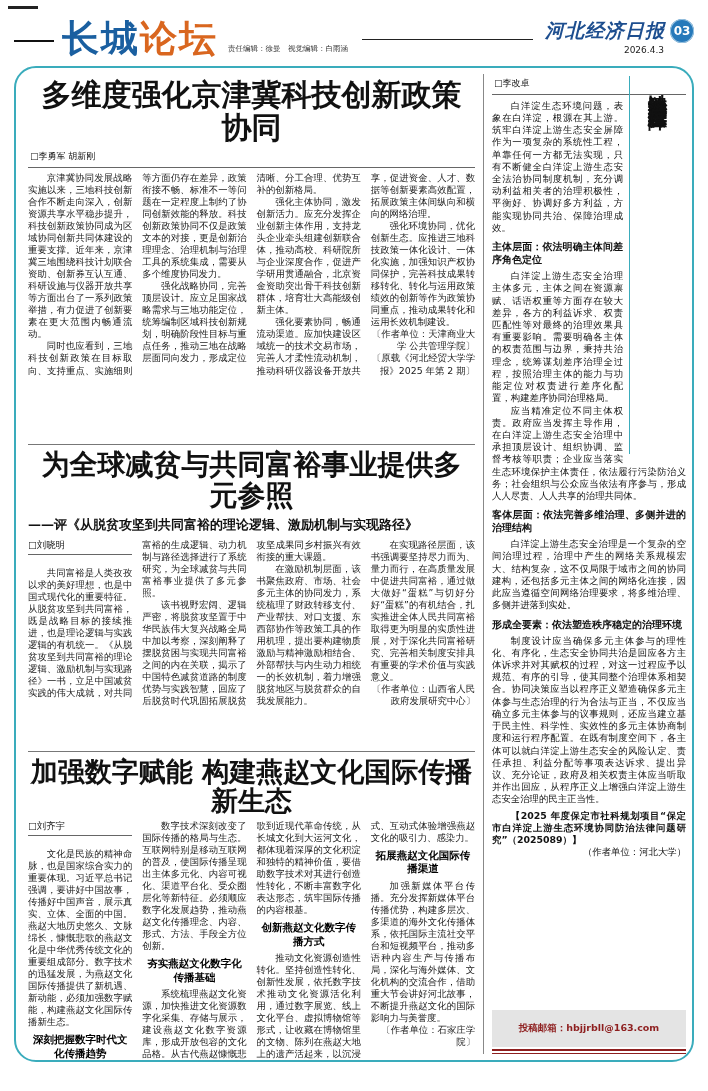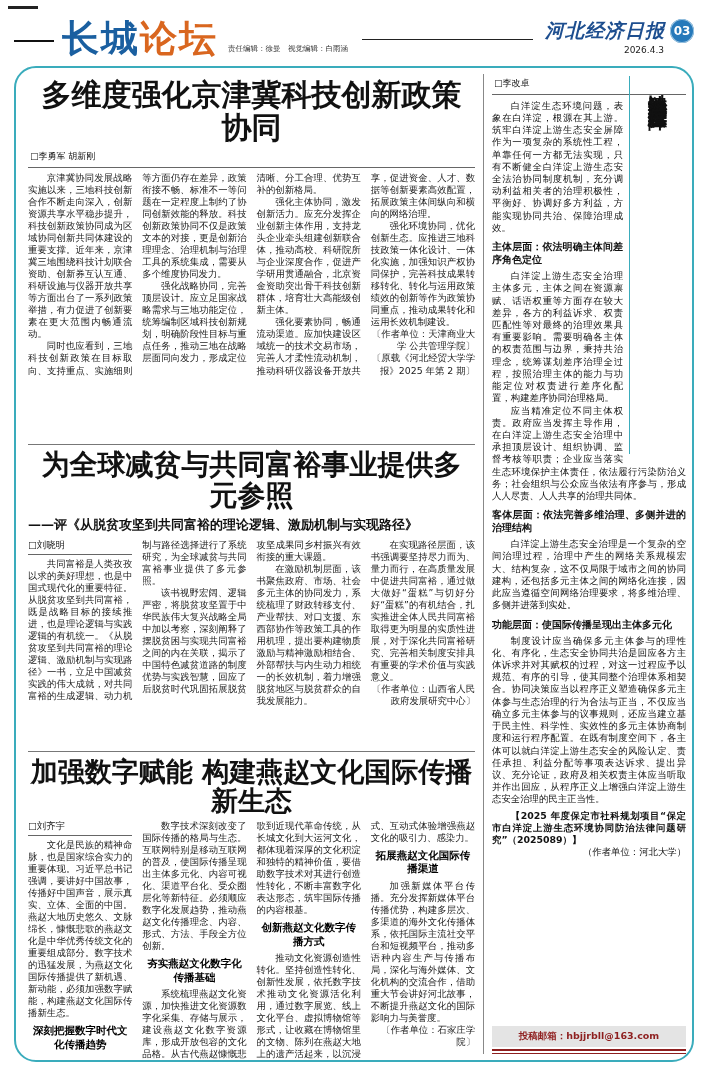--- a/index.html
+++ b/index.html
@@ -37,21 +37,21 @@
   .h-a1{font-size:30px;}
   .h-a2{font-size:28px;}
   .h-a3{font-size:27px;}
   .subtitle{font-size:13px;font-weight:bold;margin:0 0 5px;}
   .byline-row{font-size:9px;color:#111;border-bottom:1px solid #666;padding:2px 2px 4px;margin-bottom:4px;}
 
   
   .cols{column-gap:10px;column-count:4;font-size:9.4px;line-height:1.28;text-align:justify;
         overflow:hidden;color:#1a1a1a;}
   .cols p{margin:0;text-indent:2em;}
-  .cols .byline-inline{text-indent:0;border-bottom:1px solid #666;padding-bottom:3px;margin-bottom:3px;}
+  .cols .byline-inline{text-indent:0;border-bottom:1px solid #666;padding-bottom:3px;margin-bottom:12px;}
   .cols h4{font-size:10.5px;margin:5px 0 4px;text-align:center;font-weight:bold;color:#000;}
   .cols-a1{height:266px;}
   .cols-a2{height:206px;}
   .cols-a3{height:324px;}
   .cite{text-align:right;text-indent:0 !important;}
   .hdiv{border-top:1px solid #777;margin:6px 0 5px;}
 
   
   .r-article{flex:1;overflow:hidden;font-size:9.4px;line-height:1.3;text-align:justify;position:relative;}
   .r-article p{margin:0;text-indent:2em;}
@@ -59,21 +59,21 @@
   .vtitle-box{float:right;width:56px;height:378px;border-left:1.5px solid #3aacbc;
               margin-left:6px;display:flex;justify-content:center;}
   .vtitle{writing-mode:vertical-rl;text-orientation:upright;font-family:"DejaVu Serif",serif;
           font-weight:bold;font-size:19px;letter-spacing:1px;line-height:1;height:100%;margin-top:2px;}
   .r-byline{margin-bottom:5px;}
   .project-line{font-weight:bold;margin-top:4px !important;}
 
   
   .r-footer{margin-top:6px;}
   .email-bar{background:#e4e4e4;color:#8e1f1f;font-size:9.5px;text-align:center;
-             padding:4px 0;font-weight:bold;}
+             padding:12px 0;font-weight:bold;}
   .red-rule{border-top:2px solid #8e1f1f;border-bottom:1px solid #8e1f1f;height:2px;margin-top:2px;}
 </style>
 </head>
 <body>
 
 <div class="page">
   <div class="trim-mark"></div>
 
   <header class="hdr">
     <div class="hdr-dash"></div>
@@ -150,21 +150,21 @@
         <div class="vtitle-box">
           <div class="vtitle">以法治协同筑牢白洋淀上游生态安全屏障</div>
         </div>
         <div class="byline-row r-byline">□李改卓</div>
         <p>白洋淀生态环境问题，表象在白洋淀，根源在其上游。筑牢白洋淀上游生态安全屏障作为一项复杂的系统性工程，单靠任何一方都无法实现，只有不断健全白洋淀上游生态安全法治协同制度机制，充分调动利益相关者的治理积极性，平衡好、协调好多方利益，方能实现协同共治、保障治理成效。</p>
         <h4>主体层面：依法明确主体间差序角色定位</h4>
         <p>白洋淀上游生态安全治理主体多元，主体之间在资源禀赋、话语权重等方面存在较大差异，各方的利益诉求、权责匹配性等对最终的治理效果具有重要影响。需要明确各主体的权责范围与边界，秉持共治理念，统筹谋划差序治理全过程，按照治理主体的能力与功能定位对权责进行差序化配置，构建差序协同治理格局。</p>
         <p>应当精准定位不同主体权责。政府应当发挥主导作用，在白洋淀上游生态安全治理中承担顶层设计、组织协调、监督考核等职责；企业应当落实生态环境保护主体责任，依法履行污染防治义务；社会组织与公众应当依法有序参与，形成人人尽责、人人共享的治理共同体。</p>
         <h4>客体层面：依法完善多维治理、多侧并进的治理结构</h4>
         <p>白洋淀上游生态安全治理是一个复杂的空间治理过程，治理中产生的网络关系规模宏大、结构复杂，这不仅局限于域市之间的协同建构，还包括多元主体之间的网络化连接，因此应当遵循空间网络治理要求，将多维治理、多侧并进落到实处。</p>
-        <h4>功能层面：使国际传播呈现出主体多元化</h4>
+        <h4>形成全要素：依法塑造秩序稳定的治理环境</h4>
         <p>制度设计应当确保多元主体参与的理性化、有序化，生态安全协同共治是回应各方主体诉求并对其赋权的过程，对这一过程应予以规范、有序的引导，使其同整个治理体系相契合。协同决策应当以程序正义塑造确保多元主体参与生态治理的行为合法与正当，不仅应当确立多元主体参与的议事规则，还应当建立基于民主性、科学性、实效性的多元主体协商制度和运行程序配置。在既有制度空间下，各主体可以就白洋淀上游生态安全的风险认定、责任承担、利益分配等事项表达诉求、提出异议、充分论证，政府及相关权责主体应当听取并作出回应，从程序正义上增强白洋淀上游生态安全治理的民主正当性。</p>
         <p class="project-line">【2025 年度保定市社科规划项目“保定市白洋淀上游生态环境协同防治法律问题研究”（2025089）】</p>
         <p class="cite">（作者单位：河北大学）</p>
       </article>
 
       <div class="r-footer">
         <div class="email-bar">投稿邮箱：hbjjrbll@163.com</div>
         <div class="red-rule"></div>
       </div>
     </section>

